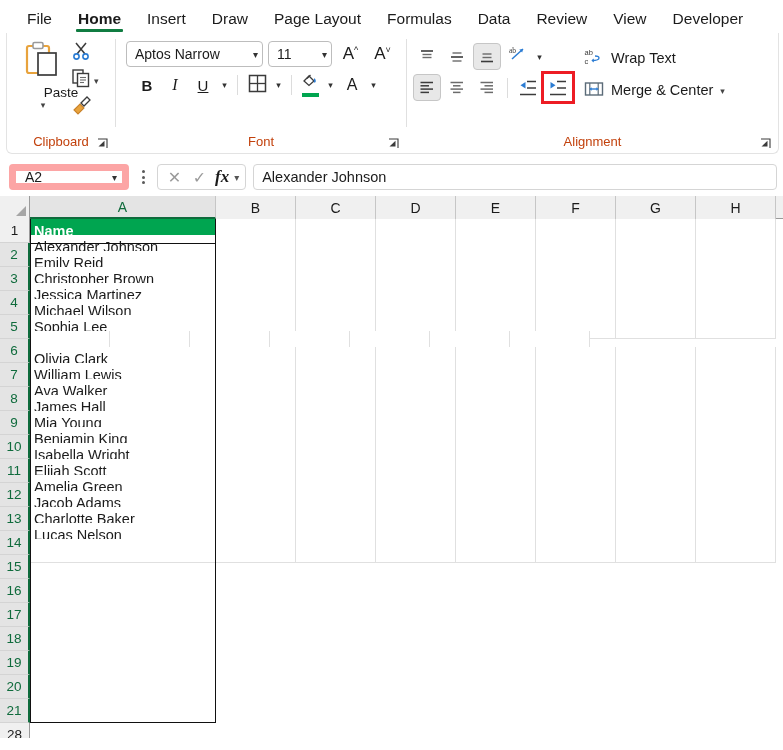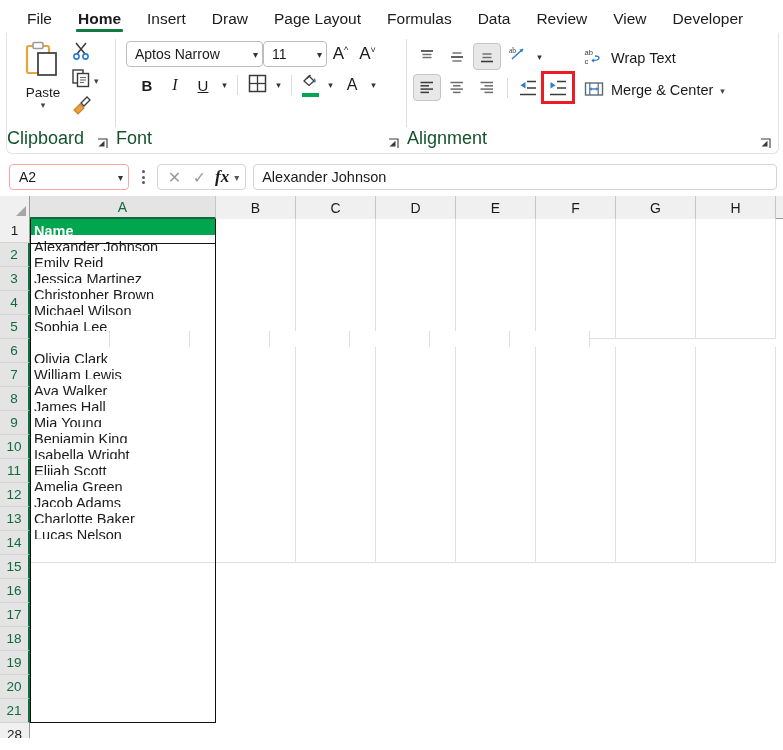--- a/index.html
+++ b/index.html
@@ -57,22 +57,23 @@
   }
   .group {
     position: relative;
     height: 100%;
     padding: 4px 0 0 0;
     display: flex;
     flex-direction: column;
   }
   .group-body { flex: 1; display: flex; align-items: flex-start; }
   .group-label {
-    font-size: 18px;
-    color: #14532d;
+    text-align: center;
+    font-size: 13px;
+    color: #c2410c;
     padding-bottom: 4px;
     position: relative;
   }
   .group-sep {
     width: 1px;
     background: #e0e0e0;
     margin: 6px 0 26px 0;
     align-self: stretch;
   }
   .dlg-launcher {
@@ -85,37 +86,37 @@
 
   
   .grp-clipboard { width: 108px; }
   .clip-row { display: flex; width: 100%; padding-left: 8px; }
   .paste-btn {
     width: 56px;
     display: flex; flex-direction: column; align-items: center;
     padding-top: 3px;
     cursor: pointer;
   }
-  .paste-label { font-size: 13.5px; margin-top: 1px; }
+  .paste-label { font-size: 13.5px; margin-top: 1px; padding-left: 36px; }
   .chev { font-size: 9px; color: #444; line-height: 8px; margin-top: 1px; }
   .clip-side {
     display: flex; flex-direction: column;
     align-items: flex-start;
     padding-top: 4px;
     gap: 3px;
   }
   .mini-btn {
     display: flex; align-items: center; gap: 3px;
     cursor: pointer; height: 24px;
   }
 
   
   .grp-font { width: 290px; }
   .font-stack { display: flex; flex-direction: column; gap: 5px; padding: 4px 0 0 10px; }
-  .font-row1 { display: flex; align-items: center; }
+  .font-row1 { display: flex; align-items: center; gap: 5px; }
   .font-row2 { display: flex; align-items: center; gap: 2px; padding-left: 8px; }
   .combo {
     height: 26px;
     border: 1px solid #bdbdbd;
     border-radius: 4px;
     background: #fff;
     display: flex; align-items: center;
     padding: 0 4px 0 8px;
     font-size: 14px;
     cursor: pointer;
@@ -168,21 +169,21 @@
   
   .fbar {
     height: 38px;
     display: flex; align-items: center;
     padding: 0 6px 0 9px;
     gap: 7px;
     background: #ffffff;
   }
   .namebox {
     width: 120px; height: 26px;
-    border: 1px solid #fca5a5; border-radius: 4px;
+    border: 7px solid #fca5a5; border-radius: 4px;
     background: #fff;
     display: flex; align-items: center;
     padding: 0 5px 0 9px;
     font-size: 14px;
     cursor: pointer;
   }
   .namebox .nval { flex: 1; }
   .kebab { width: 14px; display:flex; flex-direction:column; align-items:center; gap:2.5px; cursor:pointer; }
   .kebab i { width: 3px; height: 3px; border-radius: 50%; background: #5a5a5a; display:block; }
   .fx-group {
@@ -654,31 +655,31 @@
             <div class="cell colA">Emily Reid</div>
             <div class="cell colO"></div>
             <div class="cell colO"></div>
             <div class="cell colO"></div>
             <div class="cell colO"></div>
             <div class="cell colO"></div>
             <div class="cell colO"></div>
             <div class="cell colO"></div>
           </div>
           <div class="row">
+            <div class="cell colA">Christopher Brown</div>
+            <div class="cell colO"></div>
+            <div class="cell colO"></div>
+            <div class="cell colO"></div>
+            <div class="cell colO"></div>
+            <div class="cell colO"></div>
+            <div class="cell colO"></div>
+            <div class="cell colO"></div>
+          </div>
+          <div class="row">
             <div class="cell colA">Jessica Martinez</div>
-            <div class="cell colO"></div>
-            <div class="cell colO"></div>
-            <div class="cell colO"></div>
-            <div class="cell colO"></div>
-            <div class="cell colO"></div>
-            <div class="cell colO"></div>
-            <div class="cell colO"></div>
-          </div>
-          <div class="row">
-            <div class="cell colA">Christopher Brown</div>
             <div class="cell colO"></div>
             <div class="cell colO"></div>
             <div class="cell colO"></div>
             <div class="cell colO"></div>
             <div class="cell colO"></div>
             <div class="cell colO"></div>
             <div class="cell colO"></div>
           </div>
           <div class="row">
             <div class="cell colA">Michael Wilson</div>

